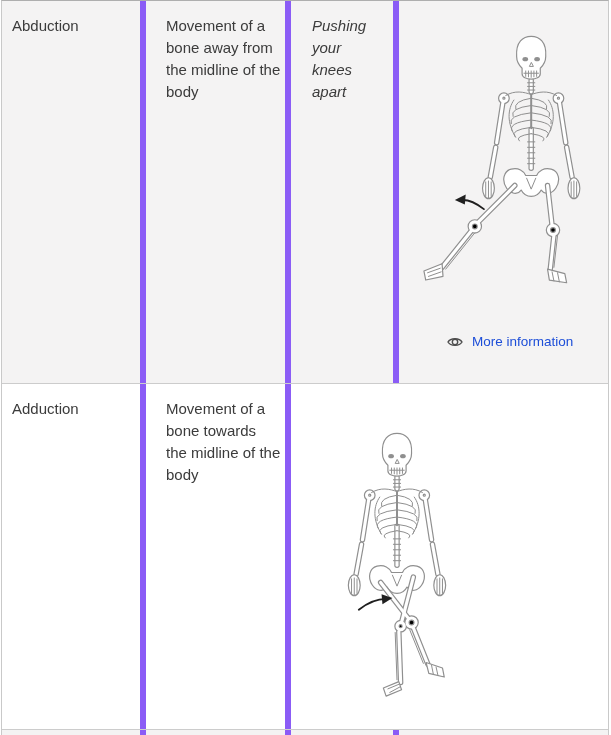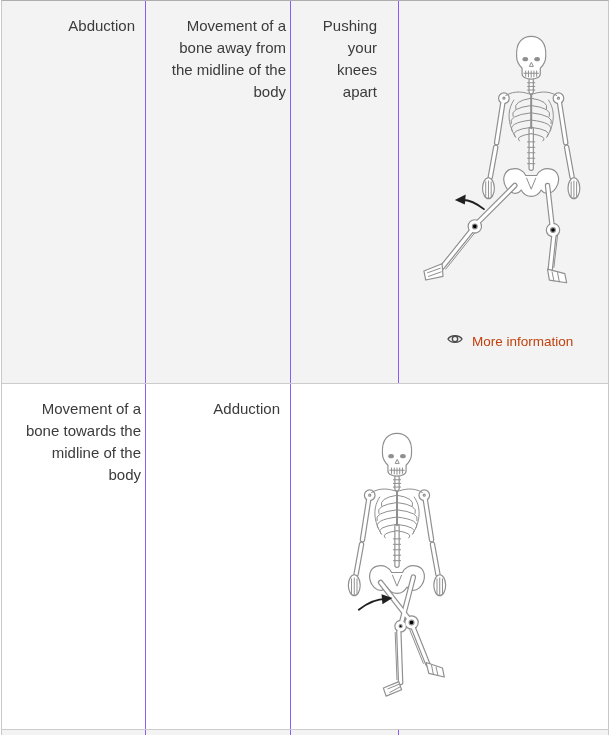--- a/index.html
+++ b/index.html
@@ -10,29 +10,29 @@
     box-sizing:border-box;
     border:1px solid #c9c9c9;border-top-color:#aeaeae;
     background:#ffffff;
   }
   .row{display:grid;grid-template-columns:144px 145px 108px 1fr;border-bottom:1px solid #cccccc;}
   .row-odd{background:#f4f3f3;}
   .row-even{background:#ffffff;}
   .row1{height:382px;}
   .row2{height:345px;}
   .row3{height:40px;}
-  .cell{box-sizing:border-box;border-right:1px solid #8b5cf6;padding:14px 10px 0 10px;
-        text-align:right;font-size:15px;line-height:22px;}
+  .cell{box-sizing:border-box;border-right:6px solid #8b5cf6;padding:14px 10px 0 10px;
+        text-align:left;font-size:15px;line-height:22px;}
   .cell:last-child{border-right:none;}
   .cell-def{padding-left:20px;padding-right:4px;}
-  .cell-ex{padding-left:21px;padding-right:21px;}
+  .cell-ex{padding-left:21px;padding-right:21px;font-style:italic;}
   .cell-fig{padding:0;text-align:left;}
   .fig-wrap{display:flex;flex-direction:column;align-items:flex-start;}
-  .more-info{display:flex;gap:9px;margin-top:29px;margin-left:48px;
-             font-size:13.5px;color:#c2410c;cursor:pointer;}
+  .more-info{display:flex;align-items:center;gap:9px;margin-top:29px;margin-left:48px;
+             font-size:13.5px;color:#1d4ed8;cursor:pointer;}
   .more-info svg{display:block;}
   
   svg.skel{display:block;}
   .bone-out{stroke:#8f8f8f;stroke-width:6;fill:none;stroke-linecap:round;stroke-linejoin:round;}
   .bone-in{stroke:#ffffff;stroke-width:3.4;fill:none;stroke-linecap:round;stroke-linejoin:round;}
   .thin{stroke:#8f8f8f;stroke-width:1.1;fill:none;stroke-linecap:round;}
   .solid{fill:#ffffff;stroke:#8f8f8f;stroke-width:1.3;stroke-linejoin:round;}
   .dark-fill{fill:#8f8f8f;stroke:none;}
   .arrow-line{stroke:#1f1f1f;stroke-width:2;fill:none;stroke-linecap:round;}
   .arrow-head{fill:#1f1f1f;stroke:none;}
@@ -132,25 +132,25 @@
               <path d="M1,8 C3.4,3.6 12.6,3.6 15,8 C12.6,12.4 3.4,12.4 1,8 Z" fill="none" stroke="#4d4d4d" stroke-width="1.4"></path>
               <circle cx="8" cy="8" r="2.7" fill="none" stroke="#4d4d4d" stroke-width="1.4"></circle>
             </svg>
             <span>More information</span>
           </div>
         </div>
       </div>
     </div>
 
     <div class="row row-even row2">
+      <div class="cell">
+        <span>Adduction</span>
+      </div>
       <div class="cell cell-def">
         <span>Movement of a bone towards the midline of the body</span>
-      </div>
-      <div class="cell">
-        <span>Adduction</span>
       </div>
       <div class="cell cell-fig">
         <div class="fig-wrap">
           <svg class="skel" width="200" height="273" viewBox="0 0 220 300" style="margin:42px 0 0 6px;">
             <use href="#torso" transform="translate(110,6)"></use>
 
             <g id="legs-add">
               <path d="M 92,172 L 123,212"></path>
               <circle cx="126" cy="216" r="5"></circle>
               <path d="M 128,166 L 115,216"></path>

